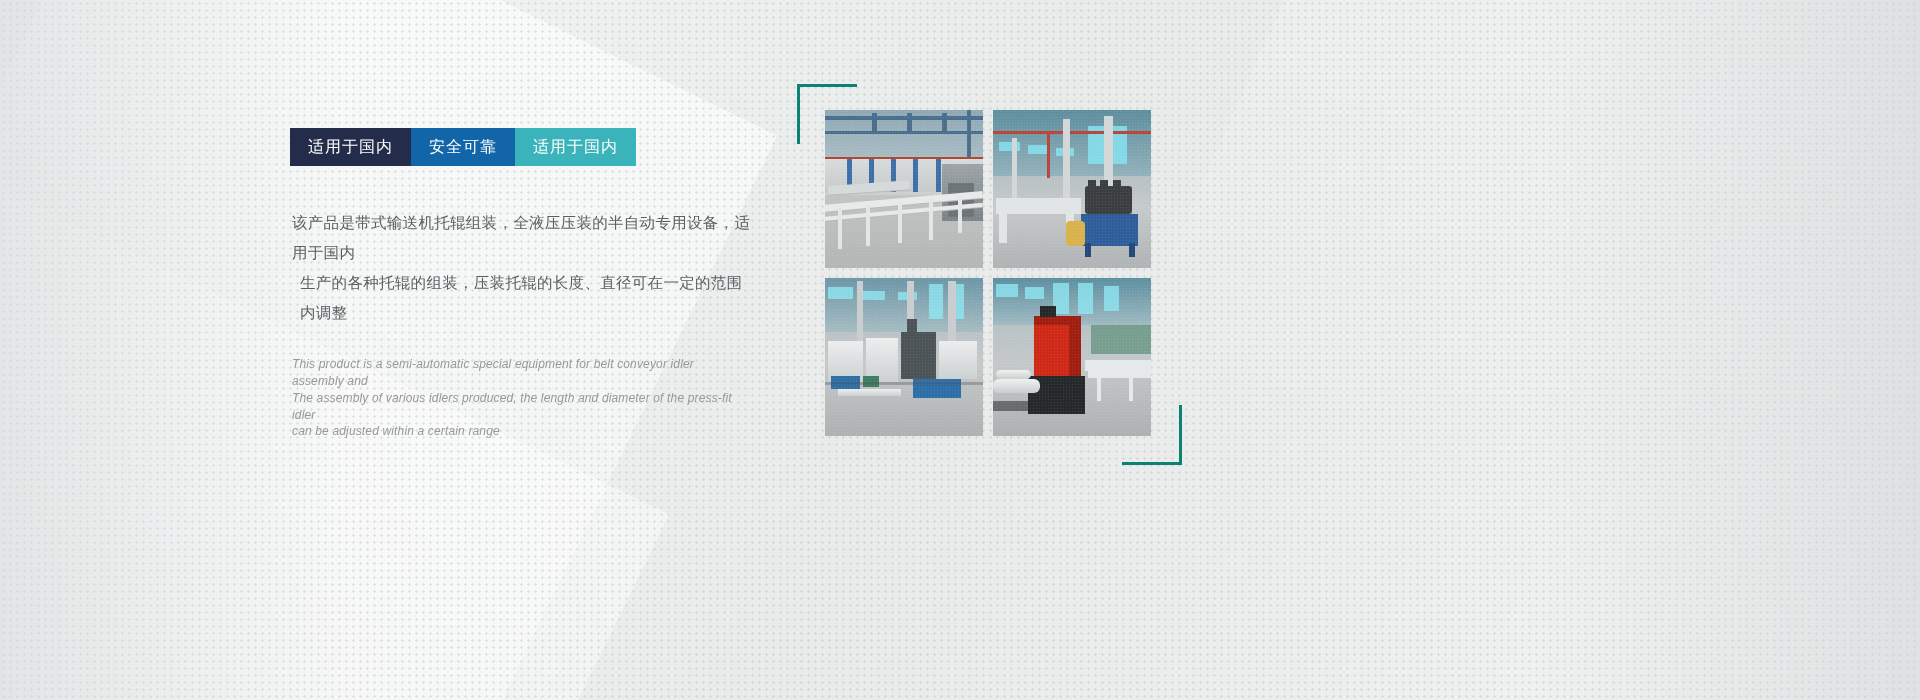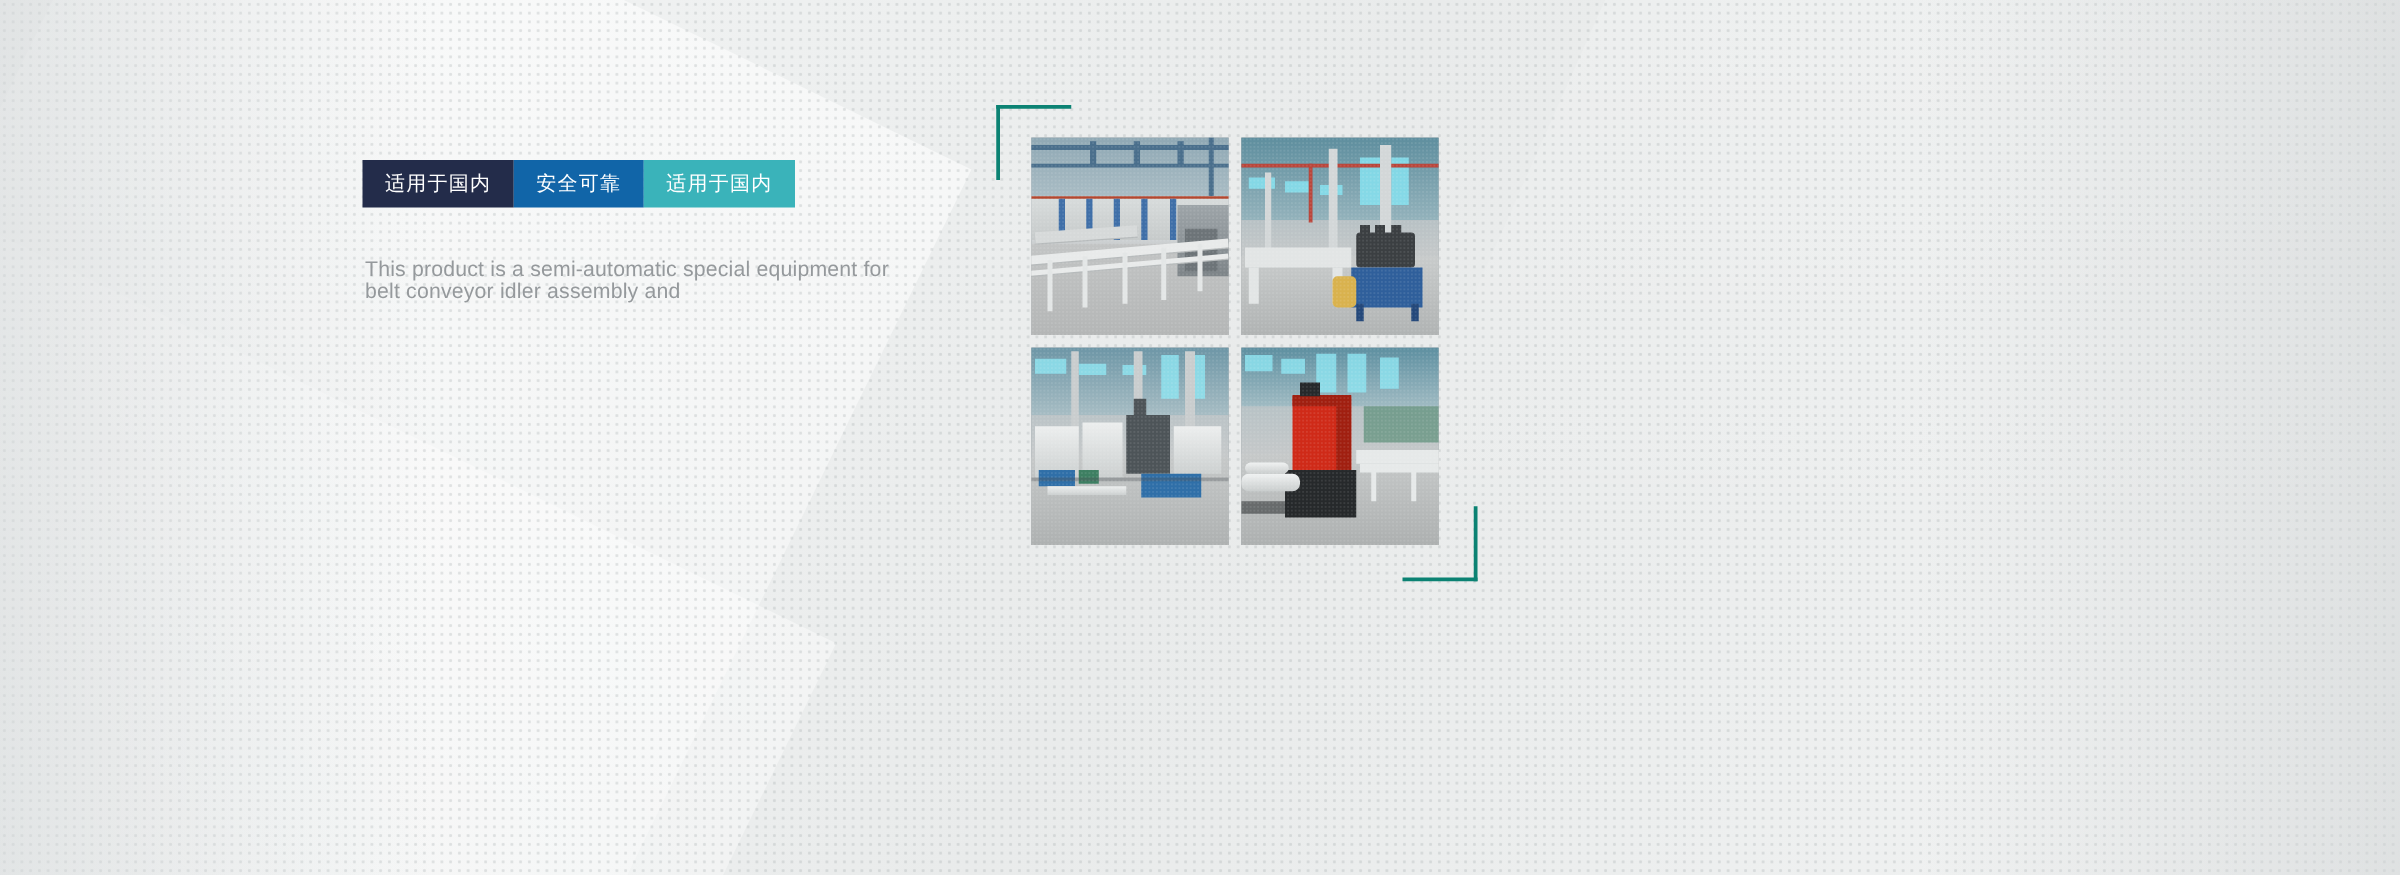--- a/index.html
+++ b/index.html
@@ -63,22 +63,22 @@
   .tag.t2{background:#1165a8;}
   .tag.t3{background:#3ab3ba;}
 
   .cn-desc{
     margin:0 0 28px 4px;color:#5a5f62;font-size:15.5px;line-height:30px;
     letter-spacing:.3px;width:460px;
   }
   .cn-desc .l2{margin-left:8px;display:block;}
 
   .en-desc{
-    margin:0 0 0 4px;color:#95999c;font-size:17px;line-height:16.5px;
-    letter-spacing:.15px;width:440px;
+    margin:0 0 0 4px;color:#95999c;font-size:12px;line-height:16.5px;
+    letter-spacing:.15px;width:440px;font-style:italic;
   }
   .en-desc p{margin:0;}
   .en-desc .blk2{margin-top:1px;}
 
   
   .gallery{position:absolute;left:825px;top:110px;width:326px;height:326px;}
   .grid{
     position:absolute;inset:0;display:grid;
     grid-template-columns:158px 158px;grid-template-rows:158px 158px;
     gap:10px;
@@ -174,23 +174,29 @@
 
   <div class="copy">
 
 
     <div class="tagrow">
       <span class="tag t1">适用于国内</span>
       <span class="tag t2">安全可靠</span>
       <span class="tag t3">适用于国内</span>
     </div>
 
+    <div class="cn-desc">
+      <span>该产品是带式输送机托辊组装，全液压压装的半自动专用设备，适用于国内</span>
+      <span class="l2">生产的各种托辊的组装，压装托辊的长度、直径可在一定的范围内调整</span>
+    </div>
 
     <div class="en-desc">
       <p>This product is a semi-automatic special equipment for belt conveyor idler assembly and</p>
+      <p class="blk2">The assembly of various idlers produced, the length and diameter of the press-fit idler</p>
+      <p>can be adjusted within a certain range</p>
     </div>
   </div>
 
   <div class="bracket br-tl">
     <i class="h"></i>
     <i class="v"></i>
   </div>
   <div class="bracket br-br">
     <i class="h"></i>
     <i class="v"></i>

